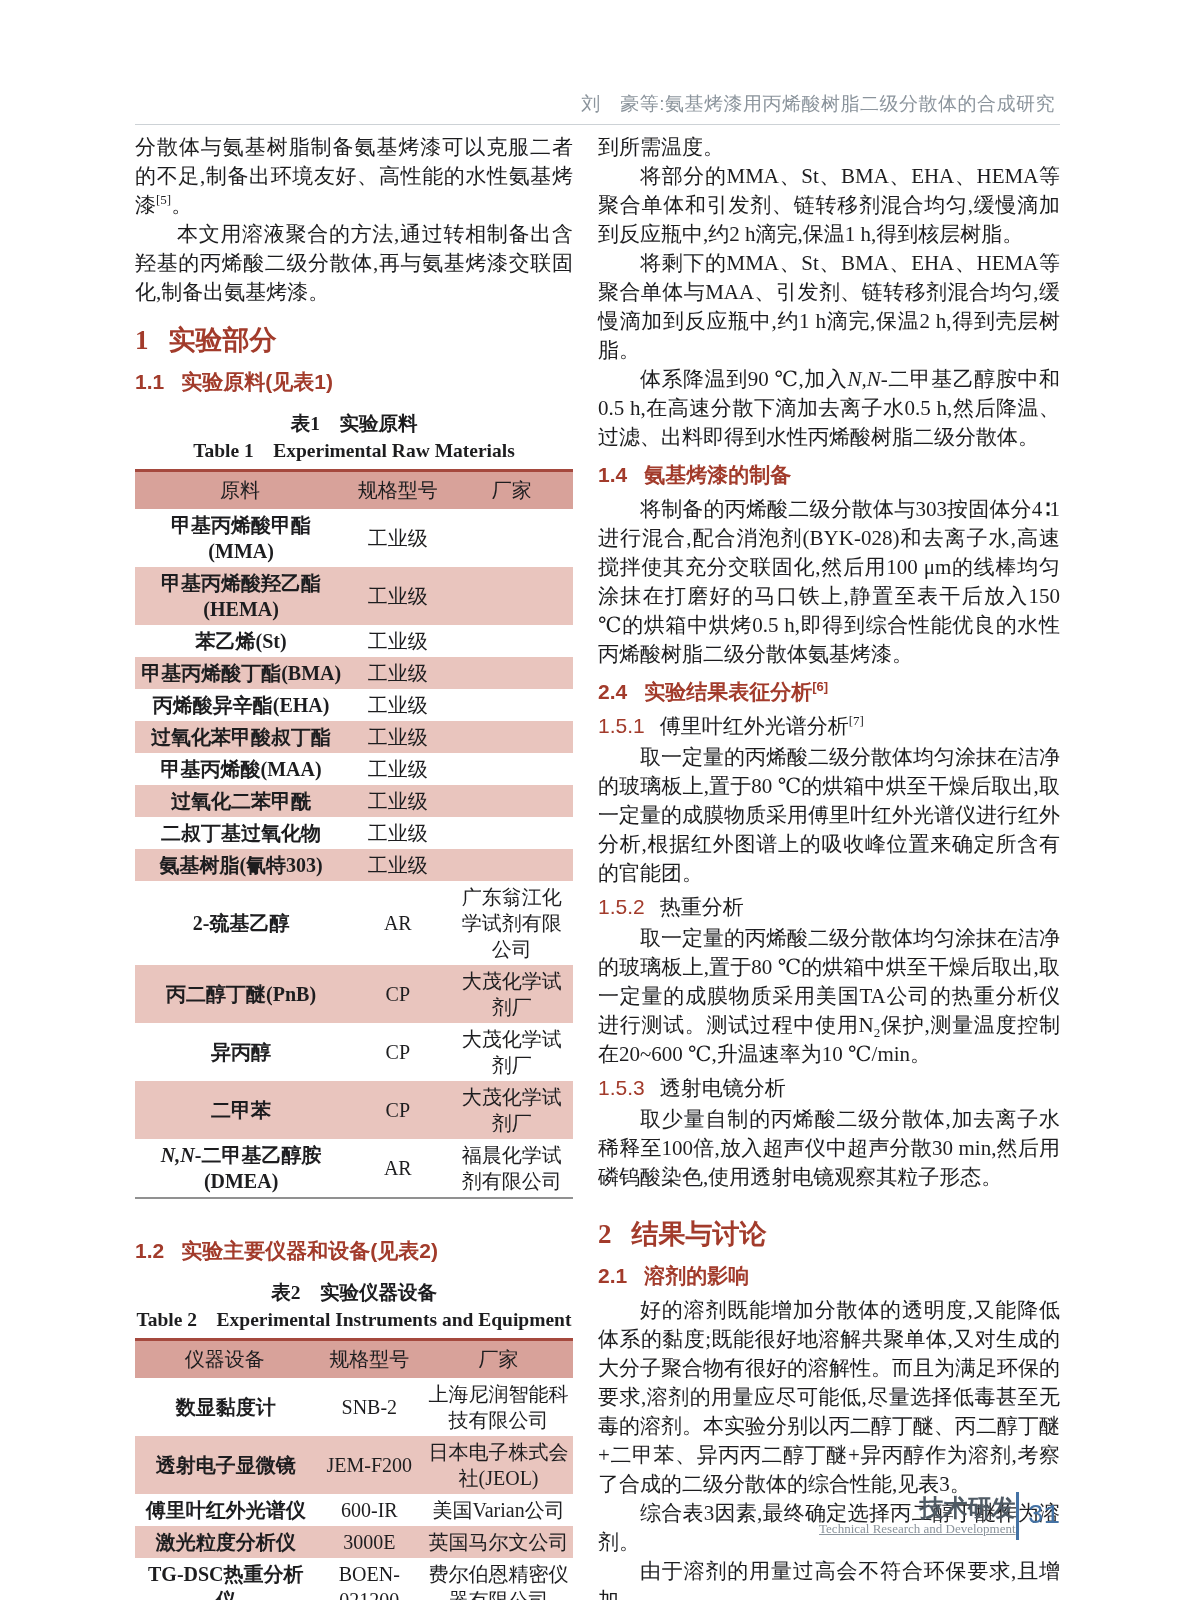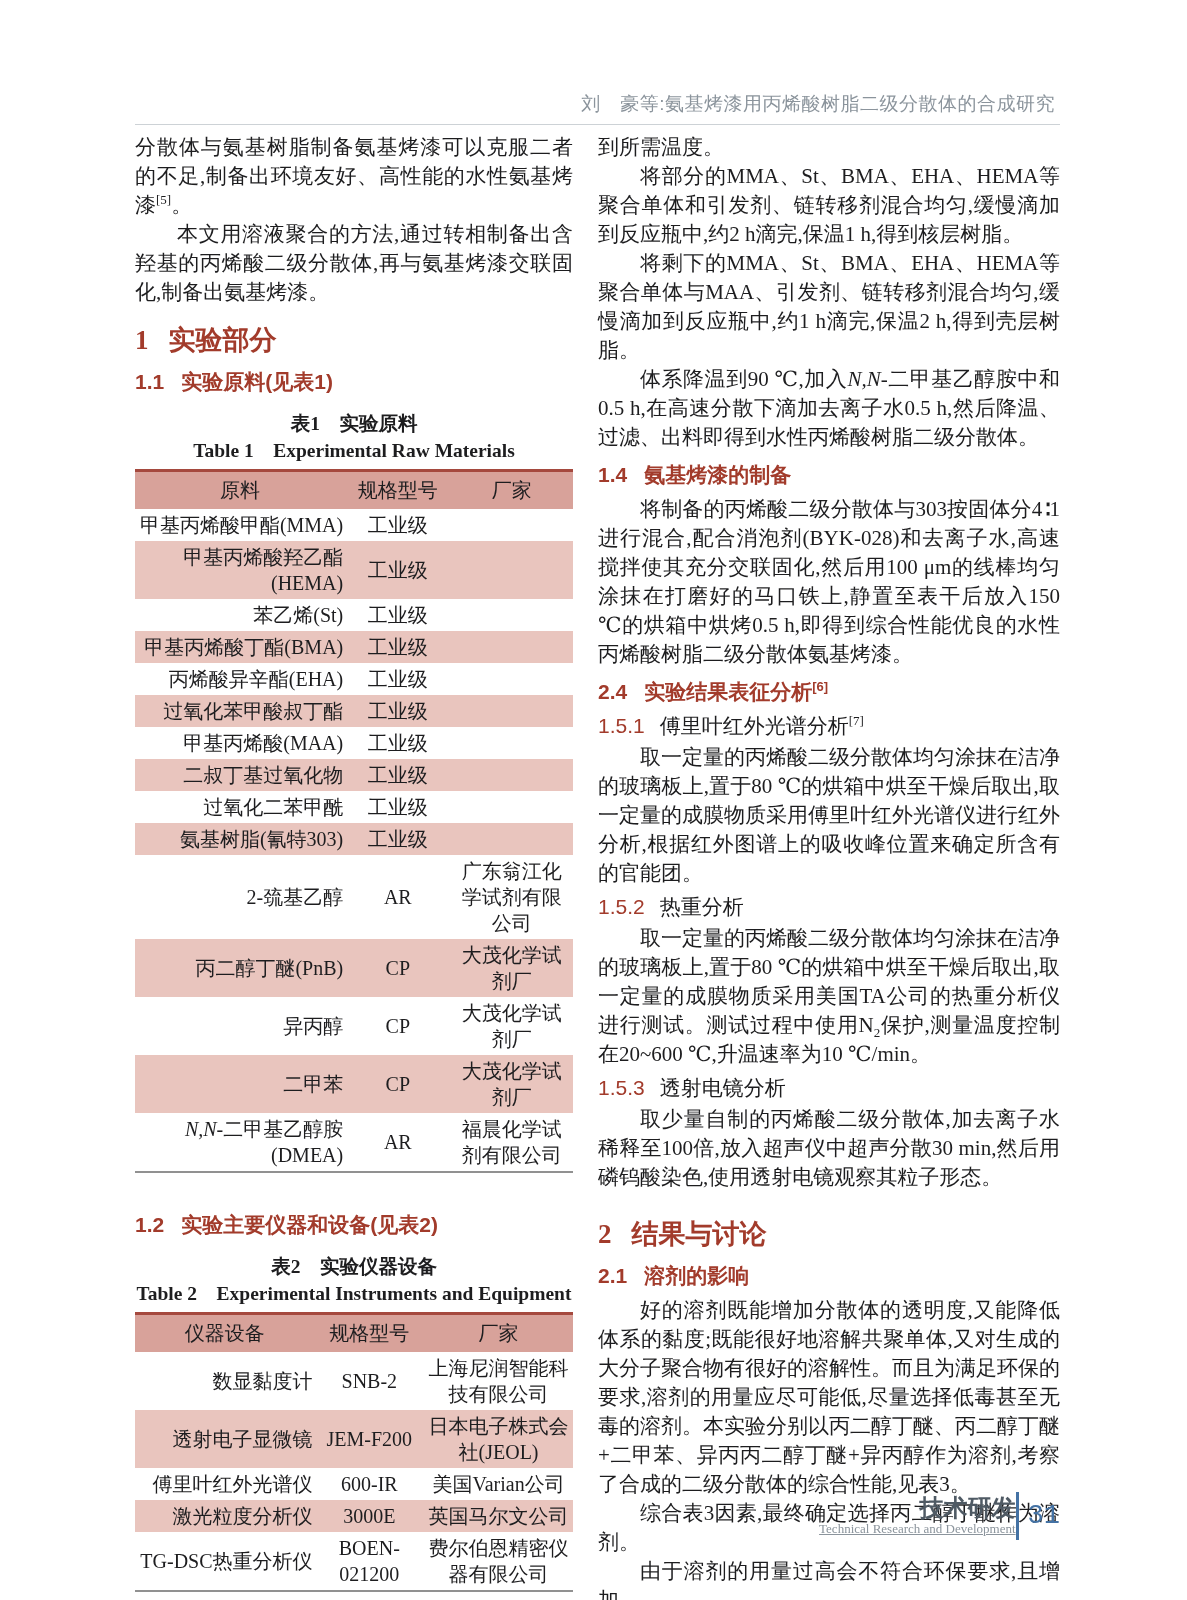--- a/index.html
+++ b/index.html
@@ -39,21 +39,21 @@
   sup,sub{font-size:13px;line-height:0;}
   .tcap{text-align:center;font-weight:bold;font-size:19.5px;line-height:27px;text-indent:0;margin:0;}
   .tcap-cn{margin-top:15px;}
   .tcap-en{margin-bottom:5px;}
   table.datatable{
     width:100%;border-collapse:collapse;margin-top:4px;margin-bottom:14px;
     font-size:20px;border-top:3px solid #a5493e;border-bottom:2px solid #919191;
   }
   .datatable th{background:var(--th-bg);font-weight:normal;padding:4px 2px;text-align:center;}
   .datatable td{padding:3px 2px;line-height:26px;vertical-align:middle;text-align:center;}
-  .datatable td.l{text-align:right;padding-left:4px;}
+  .datatable td.l{text-align:center;padding-left:4px;font-weight:bold;}
   .datatable tbody tr:nth-child(even){background:var(--stripe);}
   .footer{position:absolute;top:1492px;left:135px;width:925px;
     display:flex;justify-content:flex-end;align-items:center;}
   .footer-label{text-align:right;}
   .footer-cn{font-size:24px;font-weight:bold;color:#4f5a64;line-height:26px;
     font-family:"Liberation Sans","DejaVu Sans",sans-serif;}
   .footer-en{font-size:13px;color:var(--gray);line-height:16px;text-decoration:underline;}
   .footer-bar{width:3px;height:48px;background:var(--blue);margin-right:9px;}
   .footer-page{font-size:27px;color:var(--blue);font-family:Liberation Mono, monospace;}
 </style>
@@ -118,26 +118,26 @@
             <td class="l">过氧化苯甲酸叔丁酯</td>
             <td>工业级</td>
             <td></td>
           </tr>
         <tr>
             <td class="l">甲基丙烯酸(MAA)</td>
             <td>工业级</td>
             <td></td>
           </tr>
         <tr>
+            <td class="l">过氧化二苯甲酰</td>
+            <td>工业级</td>
+            <td></td>
+          </tr>
+        <tr>
             <td class="l">二叔丁基过氧化物</td>
-            <td>工业级</td>
-            <td></td>
-          </tr>
-        <tr>
-            <td class="l">过氧化二苯甲酰</td>
             <td>工业级</td>
             <td></td>
           </tr>
         <tr>
             <td class="l">氨基树脂(氰特303)</td>
             <td>工业级</td>
             <td></td>
           </tr>
         <tr>
             <td class="l">2-巯基乙醇</td>

